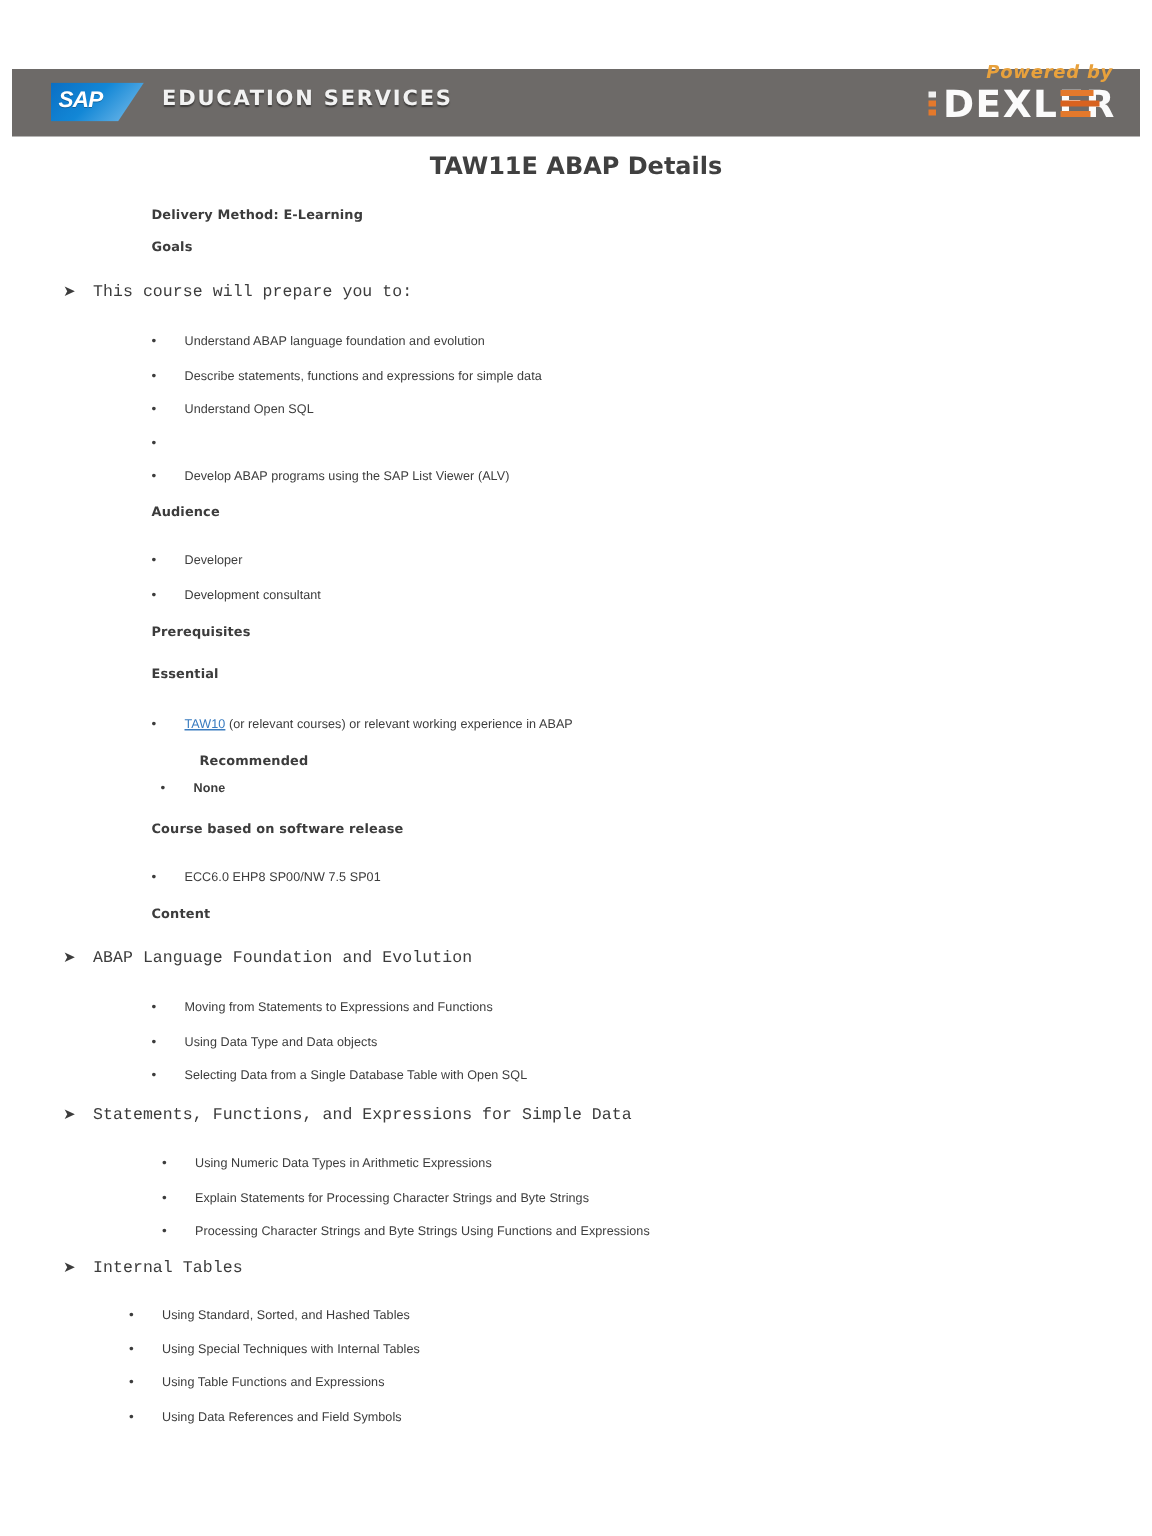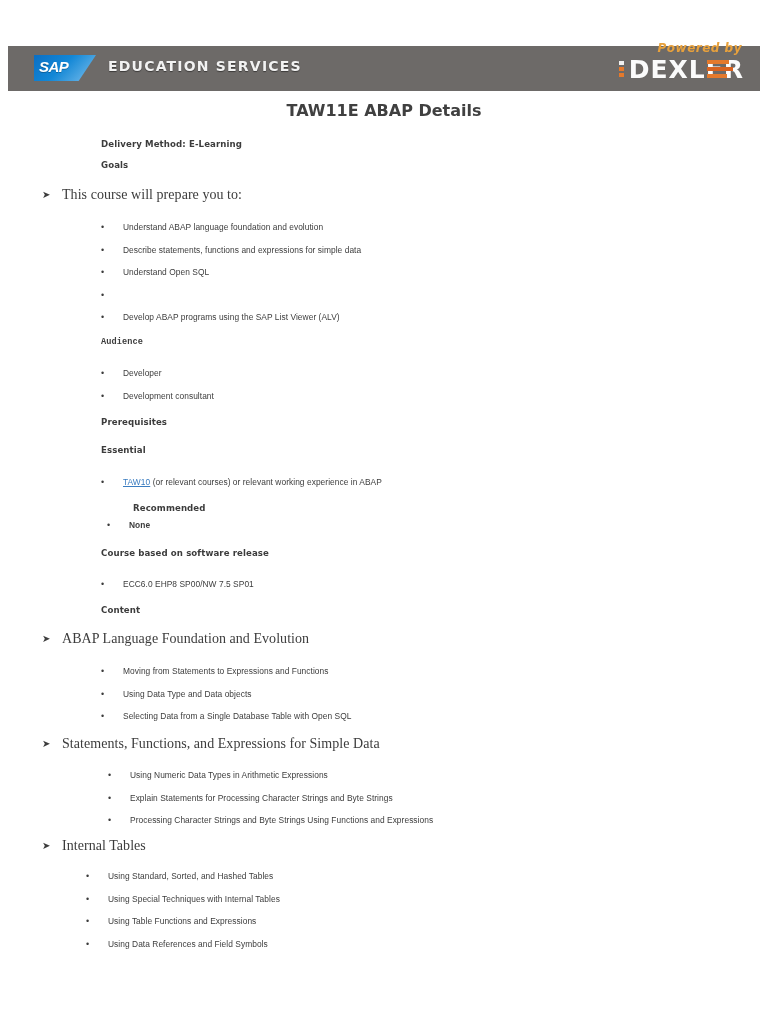--- a/index.html
+++ b/index.html
@@ -168,22 +168,22 @@
   }
   .arrow-glyph {
     width: 20px;
     flex: 0 0 20px;
     font-family: "DejaVu Sans", sans-serif;
     font-size: 10px;
     line-height: 12px;
     color: #3c3c3c;
   }
   .arrow-text {
-    font-family: Liberation Serif, serif;
-    font-size: 14px;
+    font-family: Liberation Mono, monospace;
+    font-size: 11px;
     line-height: 12px;
     color: #3c3c3c;
     letter-spacing: .05px;
   }
 
   .bullet-row {
     display: flex;
     align-items: flex-start;
     margin-bottom: 10.5px;
   }
@@ -263,21 +263,21 @@
     </div>
     <div class="bullet-row">
       <span class="bullet-dot">•</span>
     </div>
     <div class="bullet-row">
       <span class="bullet-dot">•</span>
       <span class="bullet-text">Develop ABAP programs using the SAP List Viewer (ALV)</span>
     </div>
   </div>
 
-  <div class="block heading" style="left:101px; top:337px;font-family:Liberation Mono, monospace;">Audience</div>
+  <div class="block heading" style="left:101px; top:337px;">Audience</div>
 
   <div class="block" style="left:101px; top:367px; width:560px;">
     <div class="bullet-row">
       <span class="bullet-dot">•</span>
       <span class="bullet-text">Developer</span>
     </div>
     <div class="bullet-row">
       <span class="bullet-dot">•</span>
       <span class="bullet-text">Development consultant</span>
     </div>

